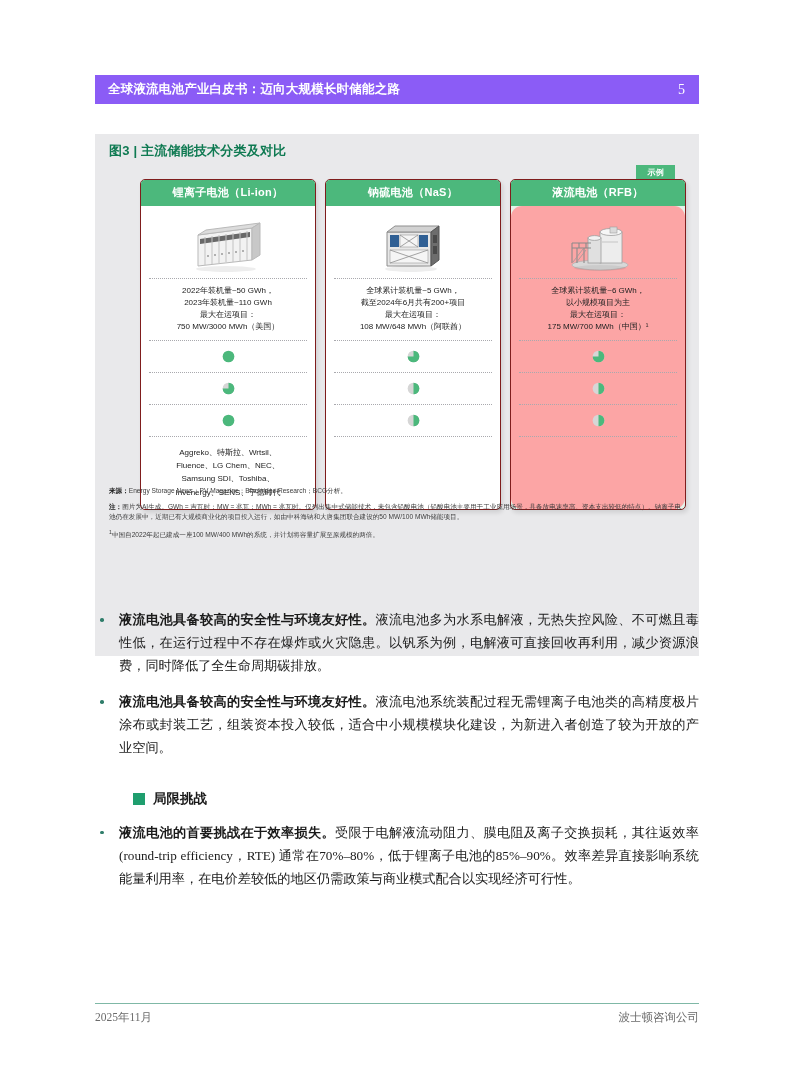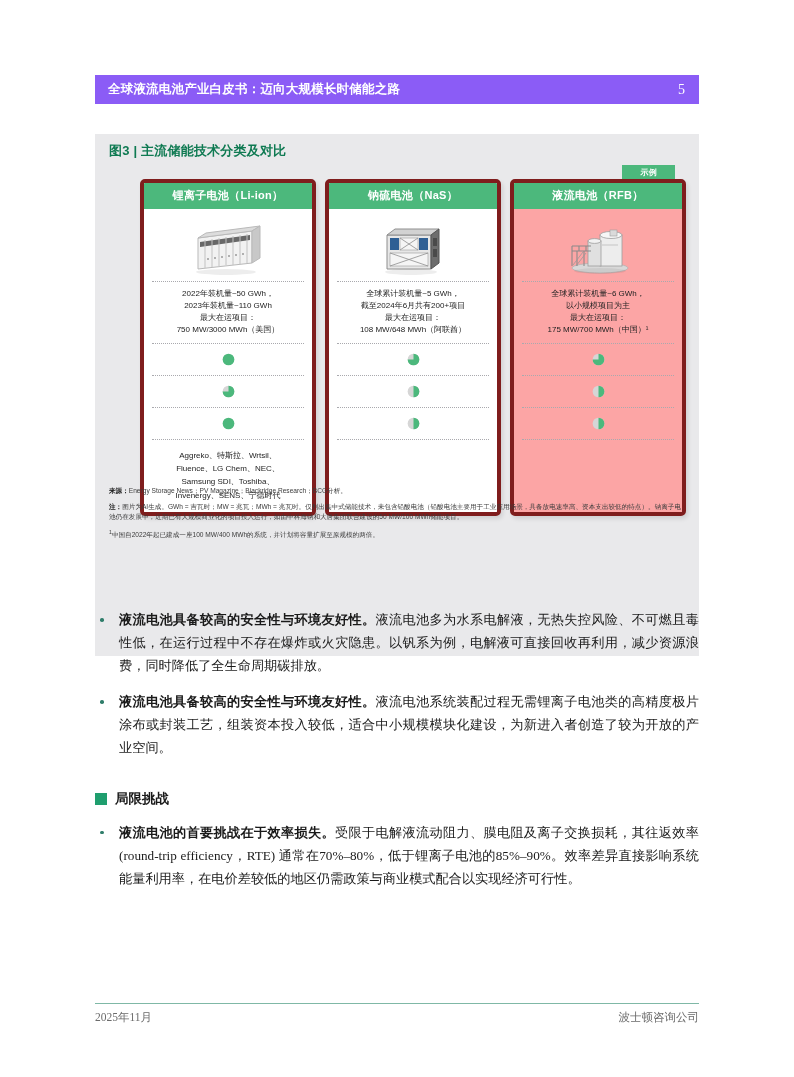--- a/index.html
+++ b/index.html
@@ -53,21 +53,21 @@
     font-family: "Liberation Sans", "DejaVu Sans", sans-serif;
     letter-spacing: .2px;
   }
   .example-badge {
     position: absolute;
     right: 24px; top: 31px;
     background: #4cb87c;
     color: #ffffff;
     font-size: 8px;
     font-weight: bold;
-    padding: 2px 18px 3px;
+    padding: 2px 11px 3px;
     font-family: "Liberation Sans", "DejaVu Sans", sans-serif;
     letter-spacing: .3px;
   }
 
   
   .grid-wrap {
     position: absolute;
     left: 45px; top: 45px;
     width: 546px;
     display: flex;
@@ -95,21 +95,21 @@
   .rl-cost     { top: 186px; }
   .rl-vendors  { top: 234px; }
 
   .cards {
     flex: 1;
     display: flex;
     gap: 9px;
   }
   .card {
     flex: 1;
-    border: 4px solid #7f1d1d;
+    border: 1px solid #7f1d1d;
     border-radius: 5px;
     background: #ffffff;
     overflow: hidden;
     box-shadow: 2px 3px 4px rgba(0,0,0,.10);
     display: flex;
     flex-direction: column;
   }
   .card.highlight { background: #e4f3ea; }
   .card.highlight .card-body { background: #fca5a5; }
   .card-head {
@@ -120,20 +120,21 @@
     font-weight: bold;
     padding: 5px 2px 6px;
     font-family: "Liberation Sans", "DejaVu Sans", sans-serif;
     letter-spacing: .3px;
   }
   .card-body {
     background: #ffffff;
     flex: 1;
     display: flex;
     flex-direction: column;
+    border-radius: 11px;
   }
   .img-cell {
     height: 72px;
     display: flex;
     align-items: flex-end;
     justify-content: center;
     padding-bottom: 2px;
   }
   .sep {
     height: 1px;
@@ -214,20 +215,21 @@
   }
   .bullet-block p { margin: 0; font-size: 13.2px; line-height: 1.75; text-align: justify; }
   .bullet-block b { font-weight: bold; }
 
   .section-head {
     display: flex;
     align-items: center;
     gap: 8px;
     margin-top: 30px;
     margin-bottom: 4px;
+    margin-left: 38px;
   }
   .section-square {
     width: 12px; height: 12px;
     background: #1f9e6e;
     flex: 0 0 12px;
   }
   .section-title {
     font-size: 13.5px;
     font-weight: bold;
     color: #1a1a1a;

